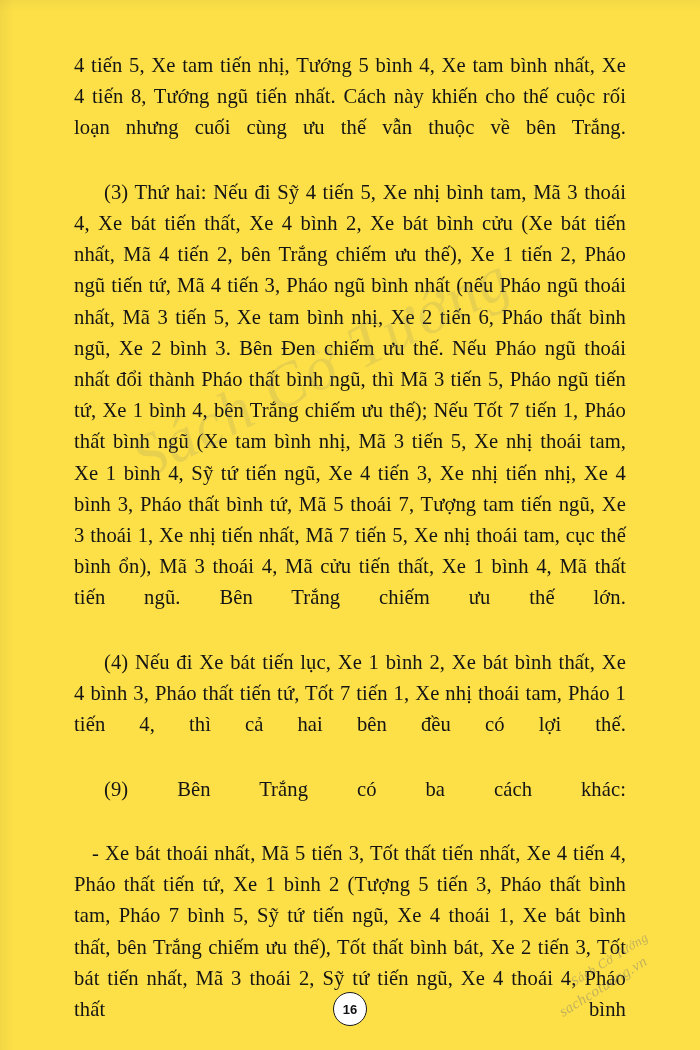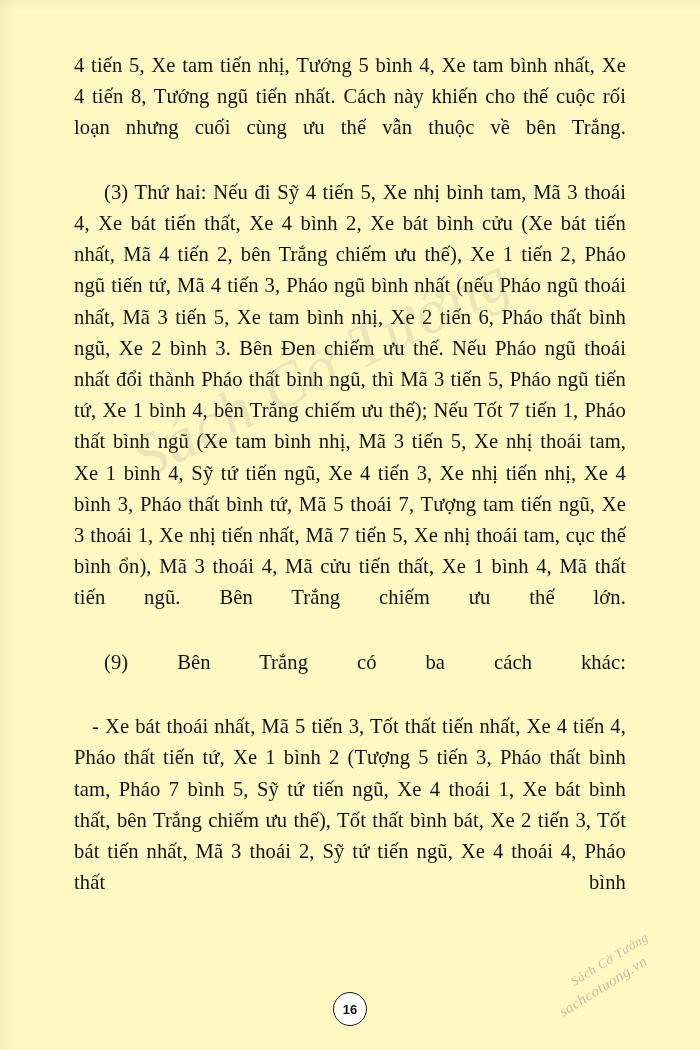--- a/index.html
+++ b/index.html
@@ -16,21 +16,21 @@
     color: #111111;
   }
 
   
   #page {
     position: absolute;
     left: 0;
     top: 0;
     width: 700px;
     height: 1050px;
-    background: #fef9c3;
+    background: #fde047;
   }
 
   
   #text-column {
     position: absolute;
     left: 74px;
     top: 50px;
     width: 552px;
   }
 
@@ -156,20 +156,21 @@
 <body>
 
 <div id="page">
 
   <div id="scan-edge-top"></div>
   <div id="scan-edge-left"></div>
 
   <div id="text-column">
     <p class="para">4 tiến 5, Xe tam tiến nhị, Tướng 5 bình 4, Xe tam bình nhất, Xe 4 tiến 8, Tướng ngũ tiến nhất. Cách này khiến cho thế cuộc rối loạn nhưng cuối cùng ưu thế vẫn thuộc về bên Trắng.</p>
     <p class="para indent">(3) Thứ hai: Nếu đi Sỹ 4 tiến 5, Xe nhị bình tam, Mã 3 thoái 4, Xe bát tiến thất, Xe 4 bình 2, Xe bát bình cửu (Xe bát tiến nhất, Mã 4 tiến 2, bên Trắng chiếm ưu thế), Xe 1 tiến 2, Pháo ngũ tiến tứ, Mã 4 tiến 3, Pháo ngũ bình nhất (nếu Pháo ngũ thoái nhất, Mã 3 tiến 5, Xe tam bình nhị, Xe 2 tiến 6, Pháo thất bình ngũ, Xe 2 bình 3. Bên Đen chiếm ưu thế. Nếu Pháo ngũ thoái nhất đổi thành Pháo thất bình ngũ, thì Mã 3 tiến 5, Pháo ngũ tiến tứ, Xe 1 bình 4, bên Trắng chiếm ưu thế); Nếu Tốt 7 tiến 1, Pháo thất bình ngũ (Xe tam bình nhị, Mã 3 tiến 5, Xe nhị thoái tam, Xe 1 bình 4, Sỹ tứ tiến ngũ, Xe 4 tiến 3, Xe nhị tiến nhị, Xe 4 bình 3, Pháo thất bình tứ, Mã 5 thoái 7, Tượng tam tiến ngũ, Xe 3 thoái 1, Xe nhị tiến nhất, Mã 7 tiến 5, Xe nhị thoái tam, cục thế bình ổn), Mã 3 thoái 4, Mã cửu tiến thất, Xe 1 bình 4, Mã thất tiến ngũ. Bên Trắng chiếm ưu thế lớn.</p>
+    <p class="para indent">(4) Nếu đi Xe bát tiến lục, Xe 1 bình 2, Xe bát bình thất, Xe 4 bình 3, Pháo thất tiến tứ, Tốt 7 tiến 1, Xe nhị thoái tam, Pháo 1 tiến 4, thì cả hai bên đều có lợi thế.</p>
     <p class="para indent">(9) Bên Trắng có ba cách khác:</p>
     <p class="para dash">- Xe bát thoái nhất, Mã 5 tiến 3, Tốt thất tiến nhất, Xe 4 tiến 4, Pháo thất tiến tứ, Xe 1 bình 2 (Tượng 5 tiến 3, Pháo thất bình tam, Pháo 7 bình 5, Sỹ tứ tiến ngũ, Xe 4 thoái 1, Xe bát bình thất, bên Trắng chiếm ưu thế), Tốt thất bình bát, Xe 2 tiến 3, Tốt bát tiến nhất, Mã 3 thoái 2, Sỹ tứ tiến ngũ, Xe 4 thoái 4, Pháo thất bình</p>
   </div>
 
   <div id="watermark-main">Sách Cờ Tướng</div>
 
   <div id="watermark-corner">
     <div class="wm-line l1">Sách Cờ Tướng</div>
     <div class="wm-line l2">sachcotuong.vn</div>
   </div>

